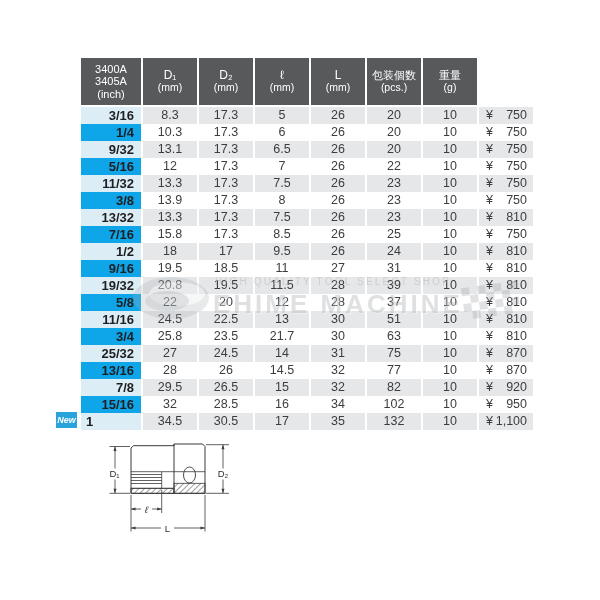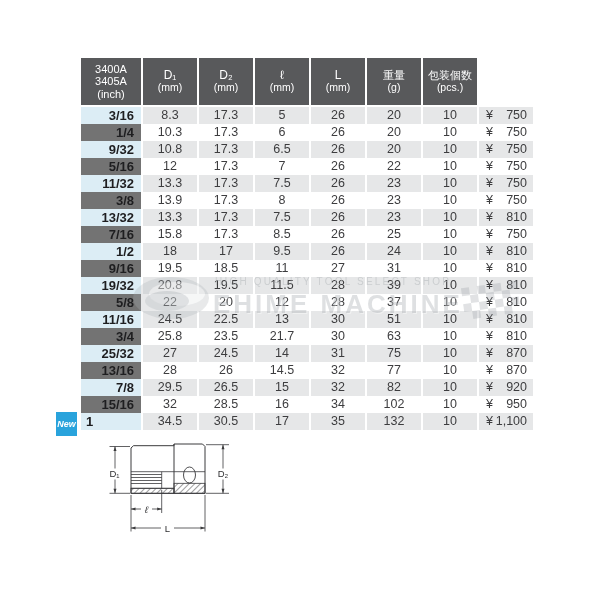--- a/index.html
+++ b/index.html
@@ -14,27 +14,27 @@
   .hcell{background:#58595B;color:#fff;display:flex;flex-direction:column;
          align-items:center;justify-content:center;line-height:1.12;text-align:center;}
   .hcell .lbl{font-size:12px;}
   .hcell .unit{font-size:10.5px;}
   .hcell.model .lbl{font-size:11px;}
   .row{height:17px;border-radius:6px;}
   .cell{display:flex;align-items:center;justify-content:center;
         font-size:12.5px;color:#3d3d3f;line-height:17px;background:#fff;}
   .row.odd .cell{background:#E6E7E8;}
   .cell-inch{justify-content:flex-end;padding-right:7px;box-sizing:border-box;
-             font-weight:bold;font-size:13px;color:#1e1e20;background:#737373;}
+             font-weight:bold;font-size:13px;color:#1e1e20;background:#0ea5e9;}
   .row.odd .cell-inch{background:#DCEDF5;}
   .cell-price{justify-content:space-between;padding:0 6px 0 7px;box-sizing:border-box;}
   .row.new-row .cell-inch{justify-content:flex-start;padding-left:5px;}
 
   
-  .new-badge{position:absolute;left:56px;top:412px;width:21px;height:24px;
+  .new-badge{position:absolute;left:56px;top:412px;width:21px;height:16px;
              background:#29A3DC;color:#fff;font-size:9px;font-style:italic;font-weight:bold;
              display:flex;align-items:center;justify-content:center;}
 
   
   .watermark{position:absolute;left:95px;top:272px;width:440px;height:58px;
              pointer-events:none;opacity:.55;}
   .wm-oval{position:absolute;left:36px;top:2px;}
   .wm-line1{position:absolute;left:120px;top:4px;font-size:10px;font-weight:normal;
             letter-spacing:2.2px;color:#b6babd;white-space:nowrap;}
   .wm-line2{position:absolute;left:118px;top:17px;font-size:26px;font-weight:bold;
@@ -68,27 +68,27 @@
       </div>
       <div class="hcell">
         <span class="lbl">ℓ</span>
         <span class="unit">(mm)</span>
       </div>
       <div class="hcell">
         <span class="lbl">L</span>
         <span class="unit">(mm)</span>
       </div>
       <div class="hcell">
+        <span class="lbl" style="font-size:11px">包装個数</span>
+        <span class="unit">(pcs.)</span>
+      </div>
+      <div class="hcell">
         <span class="lbl" style="font-size:11px">重量</span>
         <span class="unit">(g)</span>
       </div>
-      <div class="hcell">
-        <span class="lbl" style="font-size:11px">包装個数</span>
-        <span class="unit">(pcs.)</span>
-      </div>
     </div>
     <div id="tbody">
         <div class="row odd">
       <div class="cell cell-inch">3/16</div>
       <div class="cell">8.3</div>
       <div class="cell">17.3</div>
       <div class="cell">5</div>
       <div class="cell">26</div>
       <div class="cell">20</div>
       <div class="cell">10</div>
@@ -105,21 +105,21 @@
       <div class="cell">26</div>
       <div class="cell">20</div>
       <div class="cell">10</div>
       <div class="cell cell-price">
         <span class="yen">¥</span>
         <span class="pv">750</span>
       </div>
     </div>
         <div class="row odd">
       <div class="cell cell-inch">9/32</div>
-      <div class="cell">10.8</div>
+      <div class="cell">13.1</div>
       <div class="cell">17.3</div>
       <div class="cell">6.5</div>
       <div class="cell">26</div>
       <div class="cell">20</div>
       <div class="cell">10</div>
       <div class="cell cell-price">
         <span class="yen">¥</span>
         <span class="pv">750</span>
       </div>
     </div>

